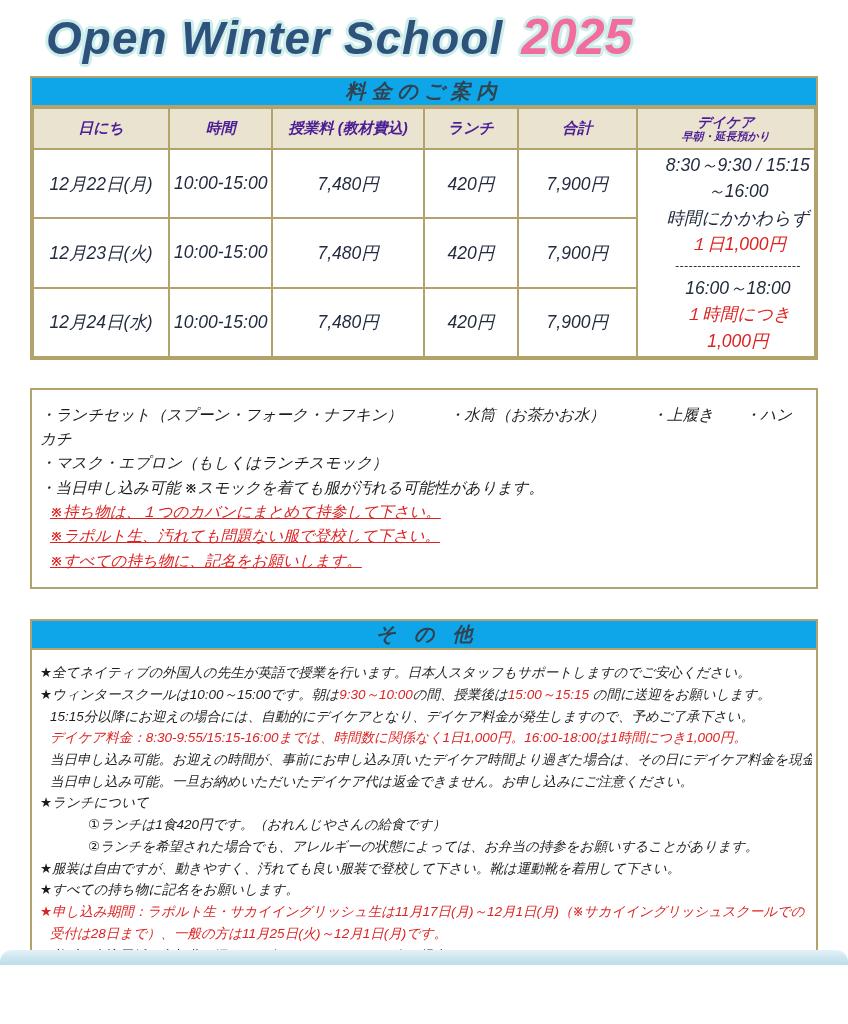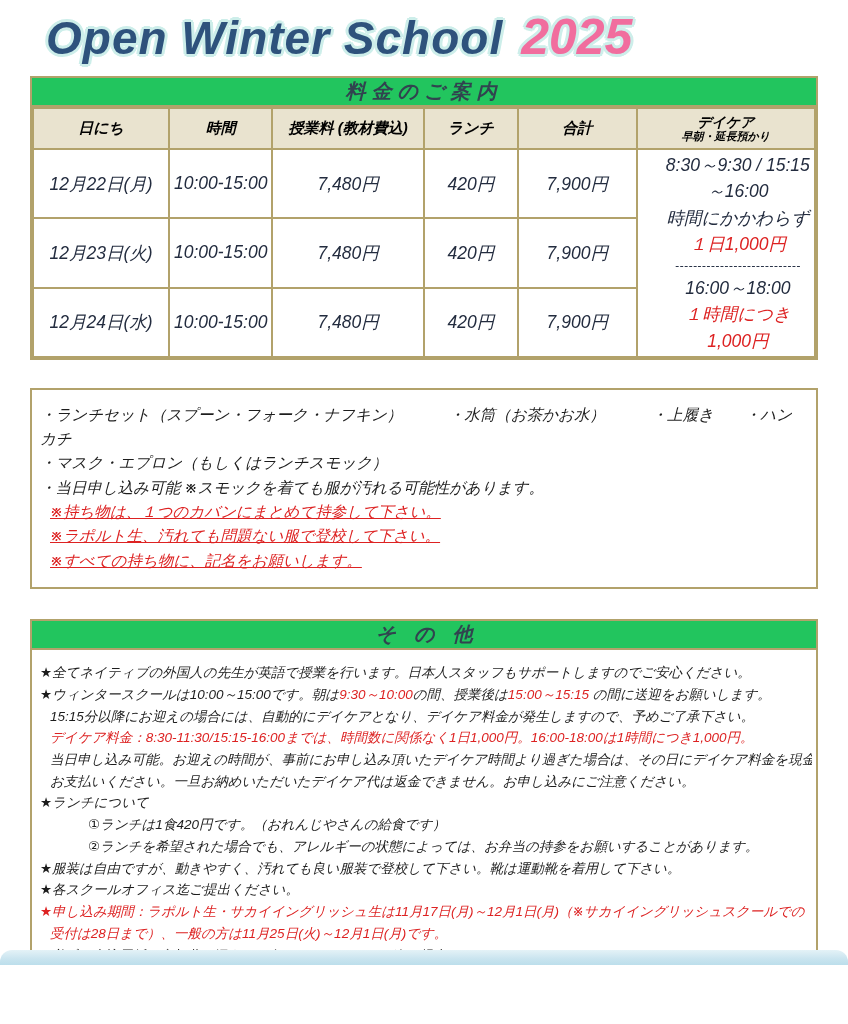--- a/index.html
+++ b/index.html
@@ -14,30 +14,30 @@
                 -3px 0 0 #cdeeea, 3px 0 0 #cdeeea, 0 -3px 0 #cdeeea, 0 3px 0 #cdeeea;
   }
   .title-year {
     font-size:50px; font-weight:800; color:#f16d9e; margin-left:18px;
     text-shadow:-2px -2px 0 #cdeeea, 2px -2px 0 #cdeeea, -2px 2px 0 #cdeeea, 2px 2px 0 #cdeeea,
                 -3px 0 0 #cdeeea, 3px 0 0 #cdeeea, 0 -3px 0 #cdeeea, 0 3px 0 #cdeeea;
   }
 
   
   .box { margin:0 30px; border:2px solid #b2a26b; background:#ffffff; }
-  .bar { background:#22c55e; border-bottom:2px solid #b2a26b; display:flex; align-items:center; justify-content:center; height:29px; }
+  .bar { background:#0ea5e9; border-bottom:2px solid #b2a26b; display:flex; align-items:center; justify-content:center; height:29px; }
   .bar-title { font-size:20px; font-weight:bold; color:#31434f; letter-spacing:6px; }
   .bar-title-wide { letter-spacing:18px; padding-left:18px; }
   .bar-note { font-size:15px; font-weight:bold; color:#31434f; margin-left:20px; }
 
   
   .price-box { margin-top:10px; }
   .price-table { width:100%; border-collapse:collapse; table-layout:fixed; }
   .price-table th, .price-table td { border:2px solid #b2a26b; }
-  .price-table thead th { background:#e9e3cf; color:#000000; font-size:15px; font-weight:bold; height:41px; }
+  .price-table thead th { background:#e9e3cf; color:#4c1d95; font-size:15px; font-weight:bold; height:41px; }
   .price-table tbody td { text-align:center; font-size:17.5px; color:#232c3f; height:36px; background:#ffffff; }
   .dc-title { font-size:14px; line-height:1.2; }
   .dc-sub { font-size:11px; line-height:1.2;text-align:center; }
   .daycare-cell { font-size:13.5px; color:#1e3a66; line-height:1.5; padding:2px 0; }
   .daycare-cell div { line-height:1.5;padding-left:24px; }
   .dashes { font-size:12px; letter-spacing:0.5px; color:#2a3448; }
 
   .red { color:#dd2222; }
   .ul { text-decoration:underline; }
 
@@ -140,28 +140,28 @@
   </div>
 
   <div class="box other-box">
     <div class="bar">
       <span class="bar-title bar-title-wide">その他</span>
     </div>
     <div class="other-content">
         <div class="ln ind0"><span>★全てネイティブの外国人の先生が英語で授業を行います。日本人スタッフもサポートしますのでご安心ください。</span></div>
         <div class="ln ind0"><span>★ウィンタースクールは10:00～15:00です。朝は</span><span class="red">9:30～10:00</span><span>の間、授業後は</span><span class="red">15:00～15:15</span><span> の間に送迎をお願いします。</span></div>
         <div class="ln ind1"><span>15:15分以降にお迎えの場合には、自動的にデイケアとなり、デイケア料金が発生しますので、予めご了承下さい。</span></div>
-        <div class="ln ind1"><span class="red">デイケア料金：8:30-11:30/15:15-16:00までは、時間数に関係なく1日1,000円。16:00-18:00は1時間につき1,000円。</span></div>
+        <div class="ln ind1"><span class="red">デイケア料金：8:30-9:55/15:15-16:00までは、時間数に関係なく1日1,000円。16:00-18:00は1時間につき1,000円。</span></div>
         <div class="ln ind1"><span>当日申し込み可能。お迎えの時間が、事前にお申し込み頂いたデイケア時間より過ぎた場合は、その日にデイケア料金を現金にて</span></div>
-        <div class="ln ind1"><span>お支払いください。一旦お納めいただいたデイケア代は返金できません。お申し込みにご注意ください。</span></div>
+        <div class="ln ind1"><span>当日申し込み可能。一旦お納めいただいたデイケア代は返金できません。お申し込みにご注意ください。</span></div>
         <div class="ln ind0"><span>★ランチについて</span></div>
         <div class="ln ind2"><span>①ランチは1食420円です。（おれんじやさんの給食です）</span></div>
         <div class="ln ind2"><span>②ランチを希望された場合でも、アレルギーの状態によっては、お弁当の持参をお願いすることがあります。</span></div>
         <div class="ln ind0"><span>★服装は自由ですが、動きやすく、汚れても良い服装で登校して下さい。靴は運動靴を着用して下さい。</span></div>
-        <div class="ln ind0"><span>★各スクールオフィス迄ご提出ください。</span></div>
+        <div class="ln ind0"><span>★すべての持ち物に記名をお願いします。</span></div>
         <div class="ln ind0"><span class="red">★申し込み期間：ラポルト生・サカイイングリッシュ生は11月17日(月)～12月1日(月)（※サカイイングリッシュスクールでの</span></div>
         <div class="ln ind1"><span class="red">受付は28日まで）、一般の方は11月25日(火)～12月1日(月)です。</span></div>
         <div class="ln ind1"><span>必ずお申込用紙に参加費を添えて、各スクールオフィス迄ご提出ください。</span></div>
       </div>
   </div>
 
   <div class="bottom-band"></div>
 
 </div>
 

